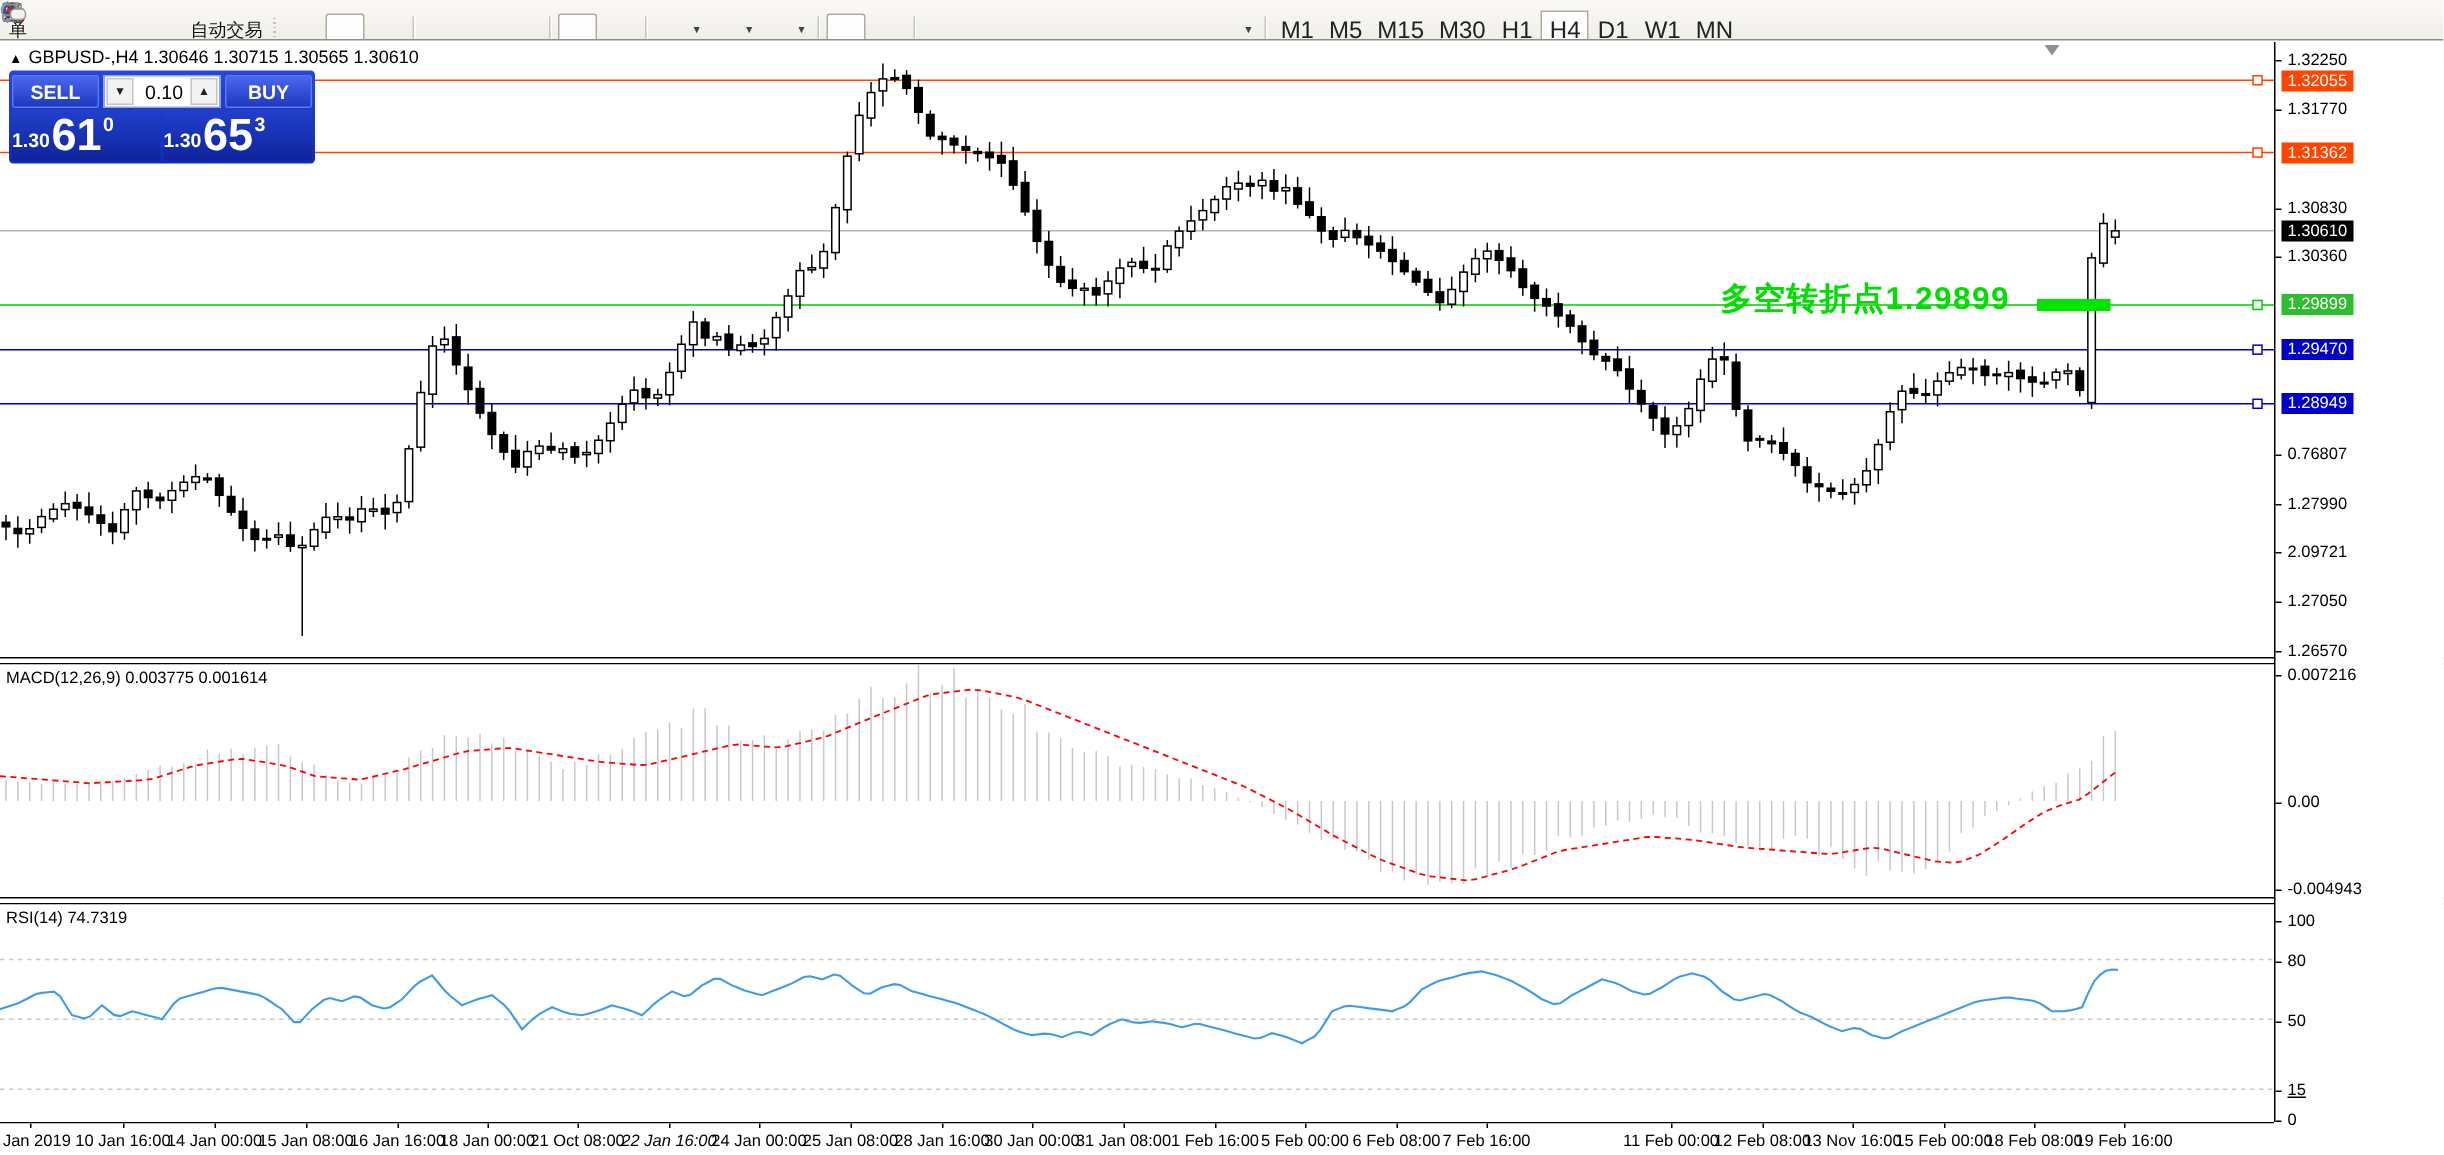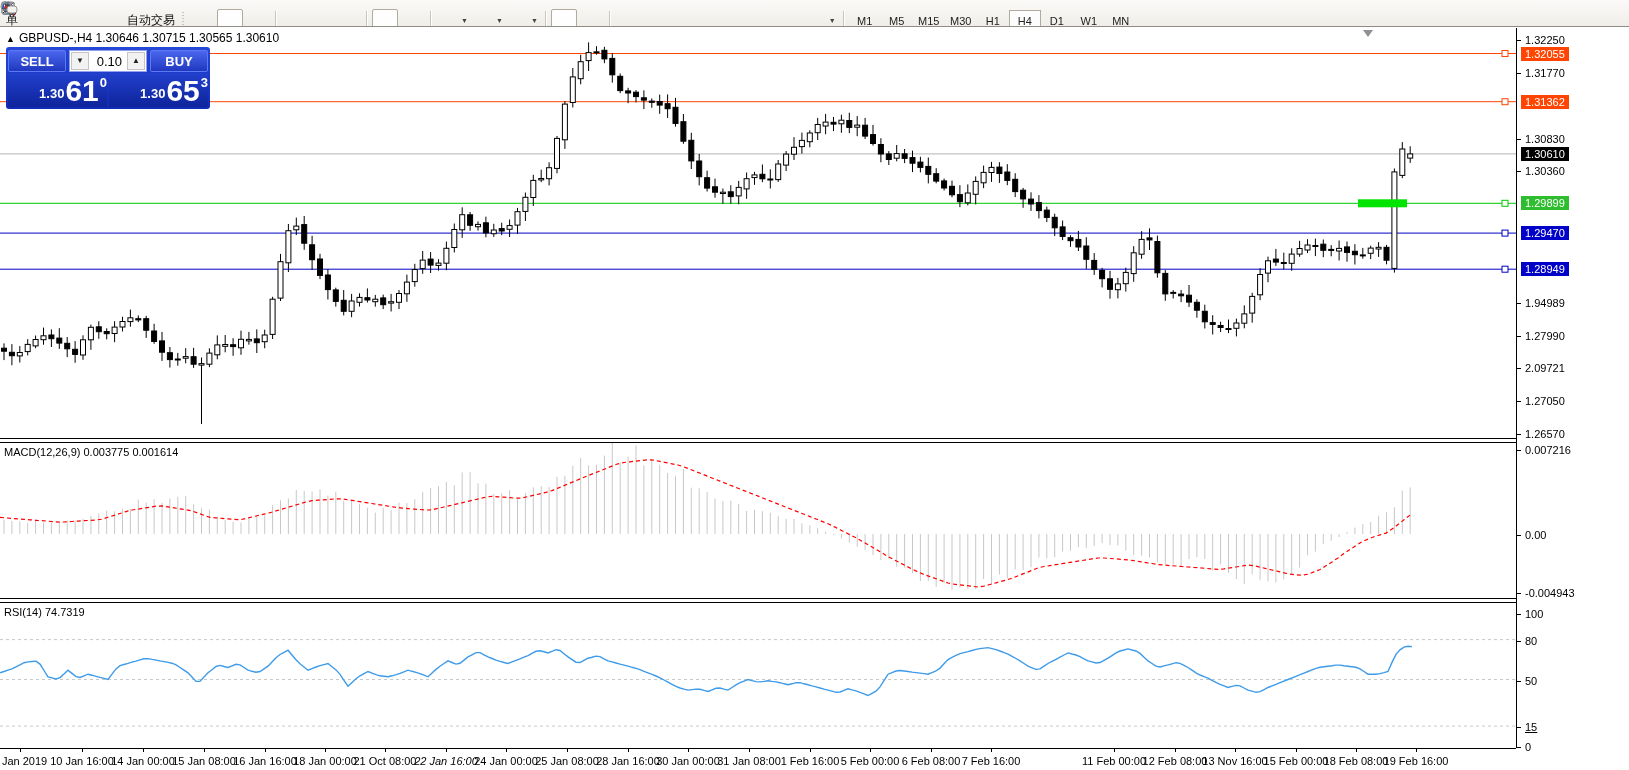--- a/index.html
+++ b/index.html
@@ -12,21 +12,21 @@
   .tb-grip{width:5px;height:18px;margin:0 3px;
     background-image:repeating-linear-gradient(#C6C3BA 0 1px,transparent 1px 3px);
     background-size:2px 100%;background-repeat:repeat-y;background-position:1px 0;}
   .tb-sep{width:1px;height:20px;background:#C8C5BC;box-shadow:1px 0 0 #fff;margin:0 4px;}
   .ti{width:24px;height:22px;display:flex;align-items:center;justify-content:center;
       border:1px solid transparent;border-radius:2px;flex:none;}
   .ti.sel{background:#FEFEFE;border:1px solid #AFAC9F;}
   .ti svg{display:block;}
   .ti-caret{font-size:7px;color:#444;margin:0 2px 0 -2px;}
   .tb-text{font-size:12px;color:#111;margin:0 2px;}
-  .tf{min-width:22px;text-align:center;font-size:11px;color:#222;padding:4px 4px;border:1px solid transparent;flex:none;text-decoration:underline;}
+  .tf{min-width:22px;text-align:center;font-size:16px;color:#222;padding:4px 4px;border:1px solid transparent;flex:none;text-decoration:underline;}
   .tf.sel{background:#FDFDFD;border:1px solid #AFAC9F;}
   .tb-spacer{flex:1;}
   
   .chartwrap{position:absolute;top:26px;left:0;width:1629px;height:744px;background:#fff;border-top:1px solid #8E8C84;box-sizing:border-box;}
   .pane{position:absolute;left:0;width:1516px;background:#fff;overflow:visible;}
   #mainPane{top:1px;height:410px;}
   #macdPane{top:416px;height:155px;}
   #rsiPane{top:576px;height:145px;}
   .divider{position:absolute;left:0;width:1629px;height:3px;background:#fff;
     border-top:1px solid #000;border-bottom:1px solid #000;}
@@ -45,21 +45,21 @@
   
   .trade-panel{position:absolute;left:6px;top:19px;width:204px;height:62px;z-index:10;
      background:linear-gradient(#2747D8,#122BB4);border-radius:3px;}
   .tp-row{position:absolute;top:2px;left:2px;right:2px;height:24px;display:flex;align-items:center;}
   .tp-btn{height:22px;border:1px solid #5B79F2;border-radius:2px;color:#fff;font-size:13px;font-weight:bold;
      background:linear-gradient(#4A67EE,#2038C0);width:58px;padding:0;font-family:"Liberation Sans",sans-serif;}
   .tp-vol{flex:1;height:20px;margin:0 3px;background:#fff;border:1px solid #8FA2F0;display:flex;align-items:center;}
   .tp-caret{width:16px;text-align:center;font-size:8px;color:#222;background:#F2F2F2;border:1px solid #C5C5C5;height:16px;line-height:16px;margin:0 1px;}
   .tp-vol-val{flex:1;text-align:right;font-size:13px;color:#000;padding-right:4px;}
   .tp-prices{position:absolute;top:26px;left:2px;right:2px;bottom:2px;display:flex;gap:2px;}
-  .tp-price{flex:1;background:linear-gradient(#2140CC,#0F249C);color:#fff;display:flex;align-items:flex-end;justify-content:flex-end;padding-bottom:3px;}
+  .tp-price{flex:1;background:linear-gradient(#2140CC,#0F249C);color:#fff;display:flex;align-items:flex-end;justify-content:flex-start;padding-bottom:3px;}
   .tp-price .small{font-size:13px;font-weight:bold;margin-bottom:3px;}
   .tp-price .big{font-size:30px;font-weight:bold;line-height:26px;margin:0 1px;}
   .tp-price .sup{font-size:13px;font-weight:bold;align-self:flex-start;margin-top:2px;}
   
   .annotation{position:absolute;top:157px;left:1040px;width:300px;text-align:right;z-index:4;
      font-size:21px;font-weight:bold;color:#00DD00;font-family:"Liberation Sans",sans-serif;letter-spacing:1px;}
   svg{position:absolute;top:0;left:0;}
 </style>
 </head>
 <body>
@@ -652,20 +652,21 @@
             <span class="sup">0</span>
           </div>
           <div class="tp-price">
             <span class="small">1.30</span>
             <span class="big">65</span>
             <span class="sup">3</span>
           </div>
         </div>
       </div>
 
+      <div class="annotation">多空转折点1.29899</div>
     </div>
 
     <div class="divider" id="div1"></div>
 
     <div class="pane" id="macdPane">
       <svg id="macdSvg" width="1516" height="155">
           <line x1="4.0" y1="91.0" x2="4.0" y2="76.5" stroke="#C8C8C8"></line>
           <line x1="11.9" y1="91.0" x2="11.9" y2="77.8" stroke="#C8C8C8"></line>
           <line x1="19.8" y1="91.0" x2="19.8" y2="78.3" stroke="#C8C8C8"></line>
           <line x1="27.7" y1="91.0" x2="27.7" y2="79.7" stroke="#C8C8C8"></line>
@@ -912,21 +913,21 @@
     <div id="priceAxis">
         <div class="ax-tick" style="top: 12px;"></div>
         <div class="ax-label" style="top: 12px;">1.32250</div>
         <div class="ax-tick" style="top: 45.3333px;"></div>
         <div class="ax-label" style="top: 45.3333px;">1.31770</div>
         <div class="ax-tick" style="top: 110.611px;"></div>
         <div class="ax-label" style="top: 110.611px;">1.30830</div>
         <div class="ax-tick" style="top: 143.25px;"></div>
         <div class="ax-label" style="top: 143.25px;">1.30360</div>
         <div class="ax-tick" style="top: 275.194px;"></div>
-        <div class="ax-label" style="top: 275.194px;">1.94989</div>
+        <div class="ax-label" style="top: 275.194px;">0.76807</div>
         <div class="ax-tick" style="top: 307.833px;"></div>
         <div class="ax-label" style="top: 307.833px;">1.27990</div>
         <div class="ax-tick" style="top: 340.472px;"></div>
         <div class="ax-label" style="top: 340.472px;">2.09721</div>
         <div class="ax-tick" style="top: 373.111px;"></div>
         <div class="ax-label" style="top: 373.111px;">1.27050</div>
         <div class="ax-tick" style="top: 406.444px;"></div>
         <div class="ax-label" style="top: 406.444px;">1.26570</div>
         <div class="ax-badge" style="top: 25.5417px; background: rgb(255, 69, 0);">1.32055</div>
         <div class="ax-badge" style="top: 73.6667px; background: rgb(255, 69, 0);">1.31362</div>

